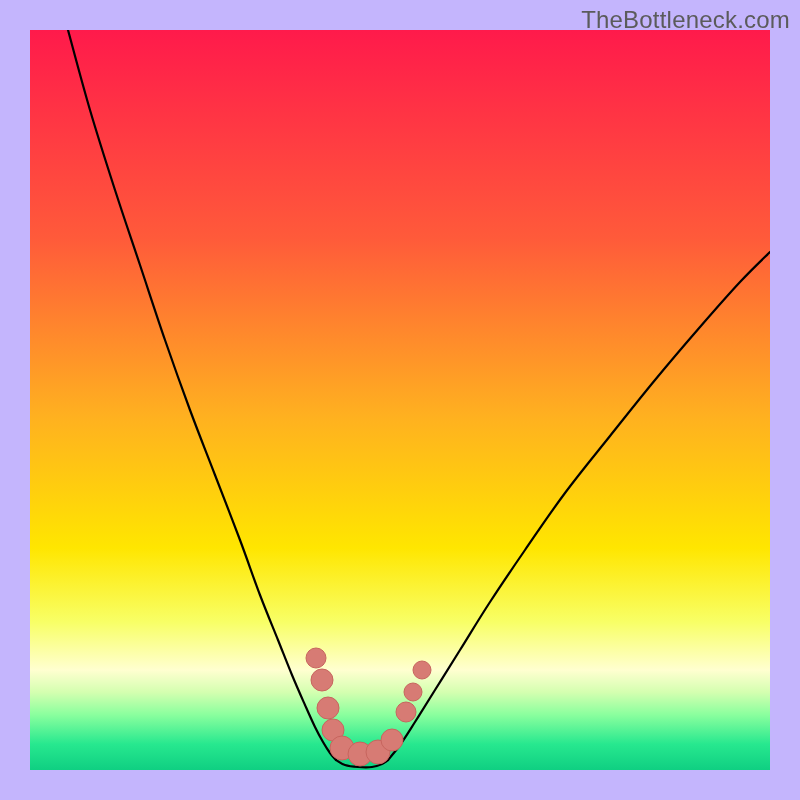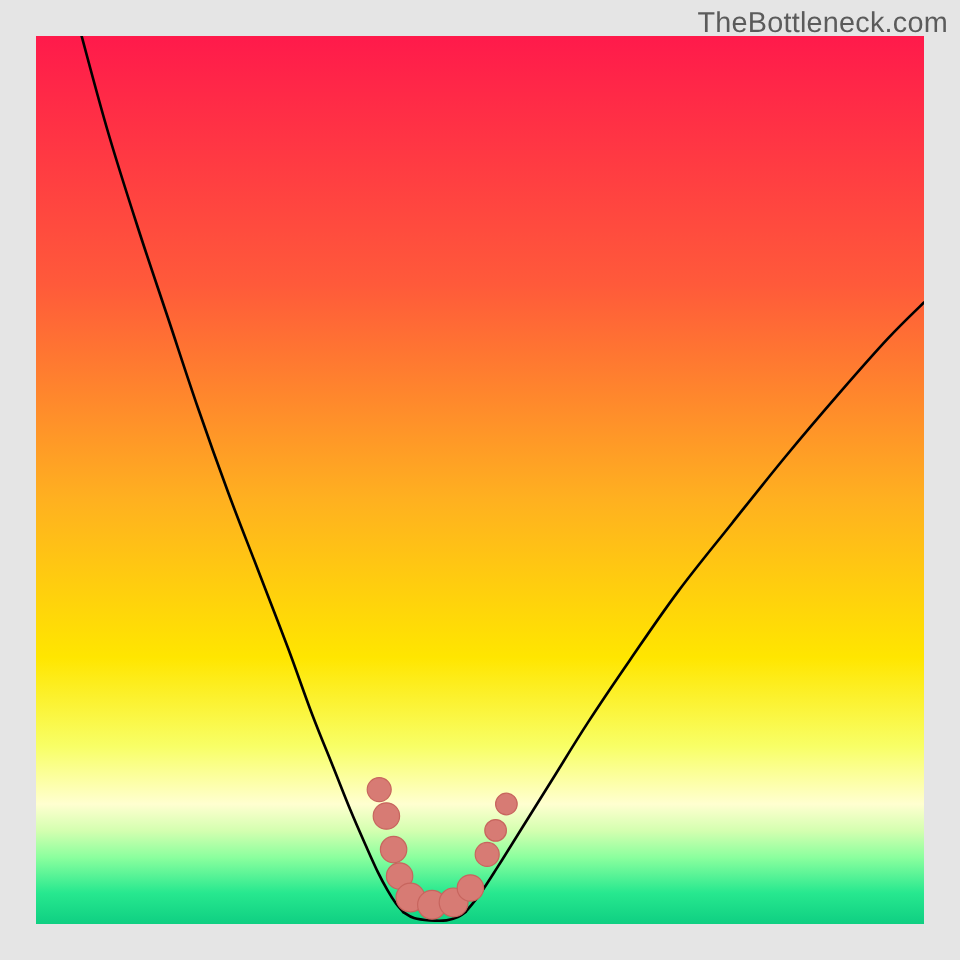--- a/index.html
+++ b/index.html
@@ -9,21 +9,21 @@
     height: 800px;
     background: #000;
     overflow: hidden;
     font-family: Arial, Helvetica, sans-serif;
   }
   .frame {
     position: absolute;
     top: 0; left: 0;
     width: 800px;
     height: 800px;
-    background: #e5e5e5;
+    background: #c4b5fd;
   }
   .plot-area {
     position: absolute;
     left: 30px;
     top: 30px;
     width: 740px;
     height: 740px;
     overflow: hidden;
   }
   .watermark {

